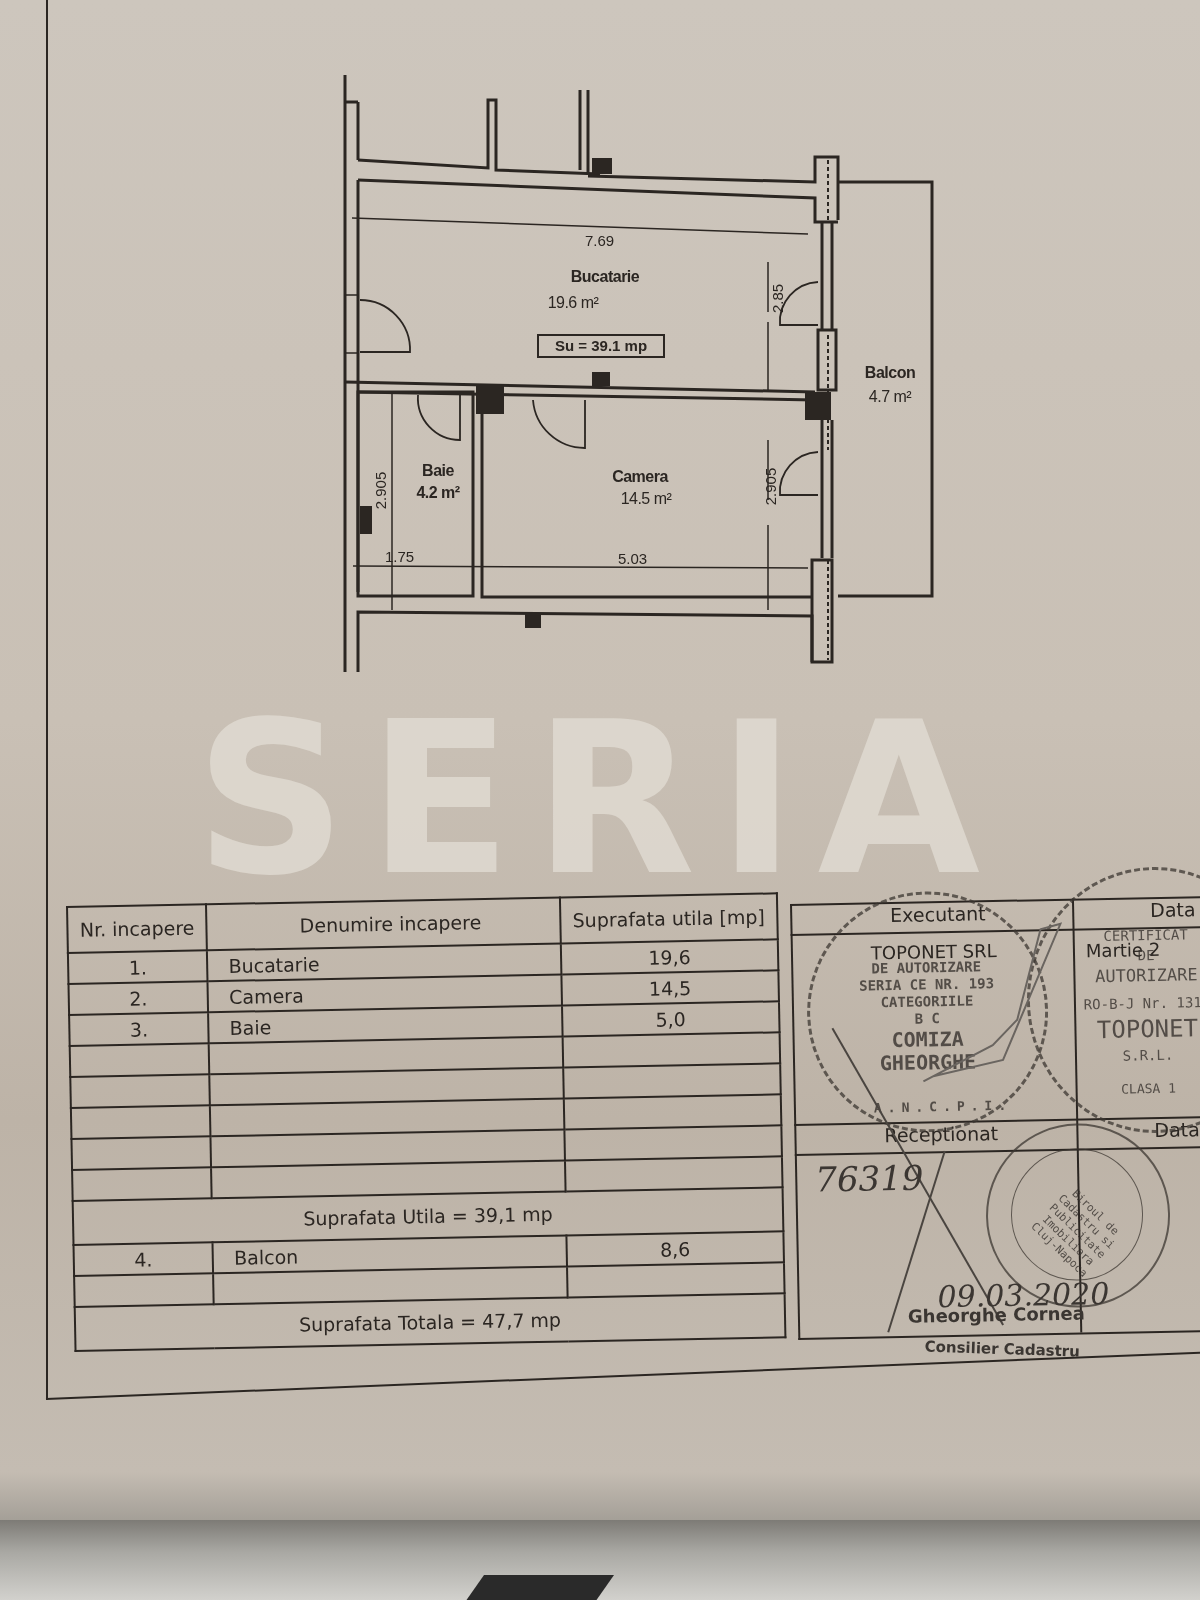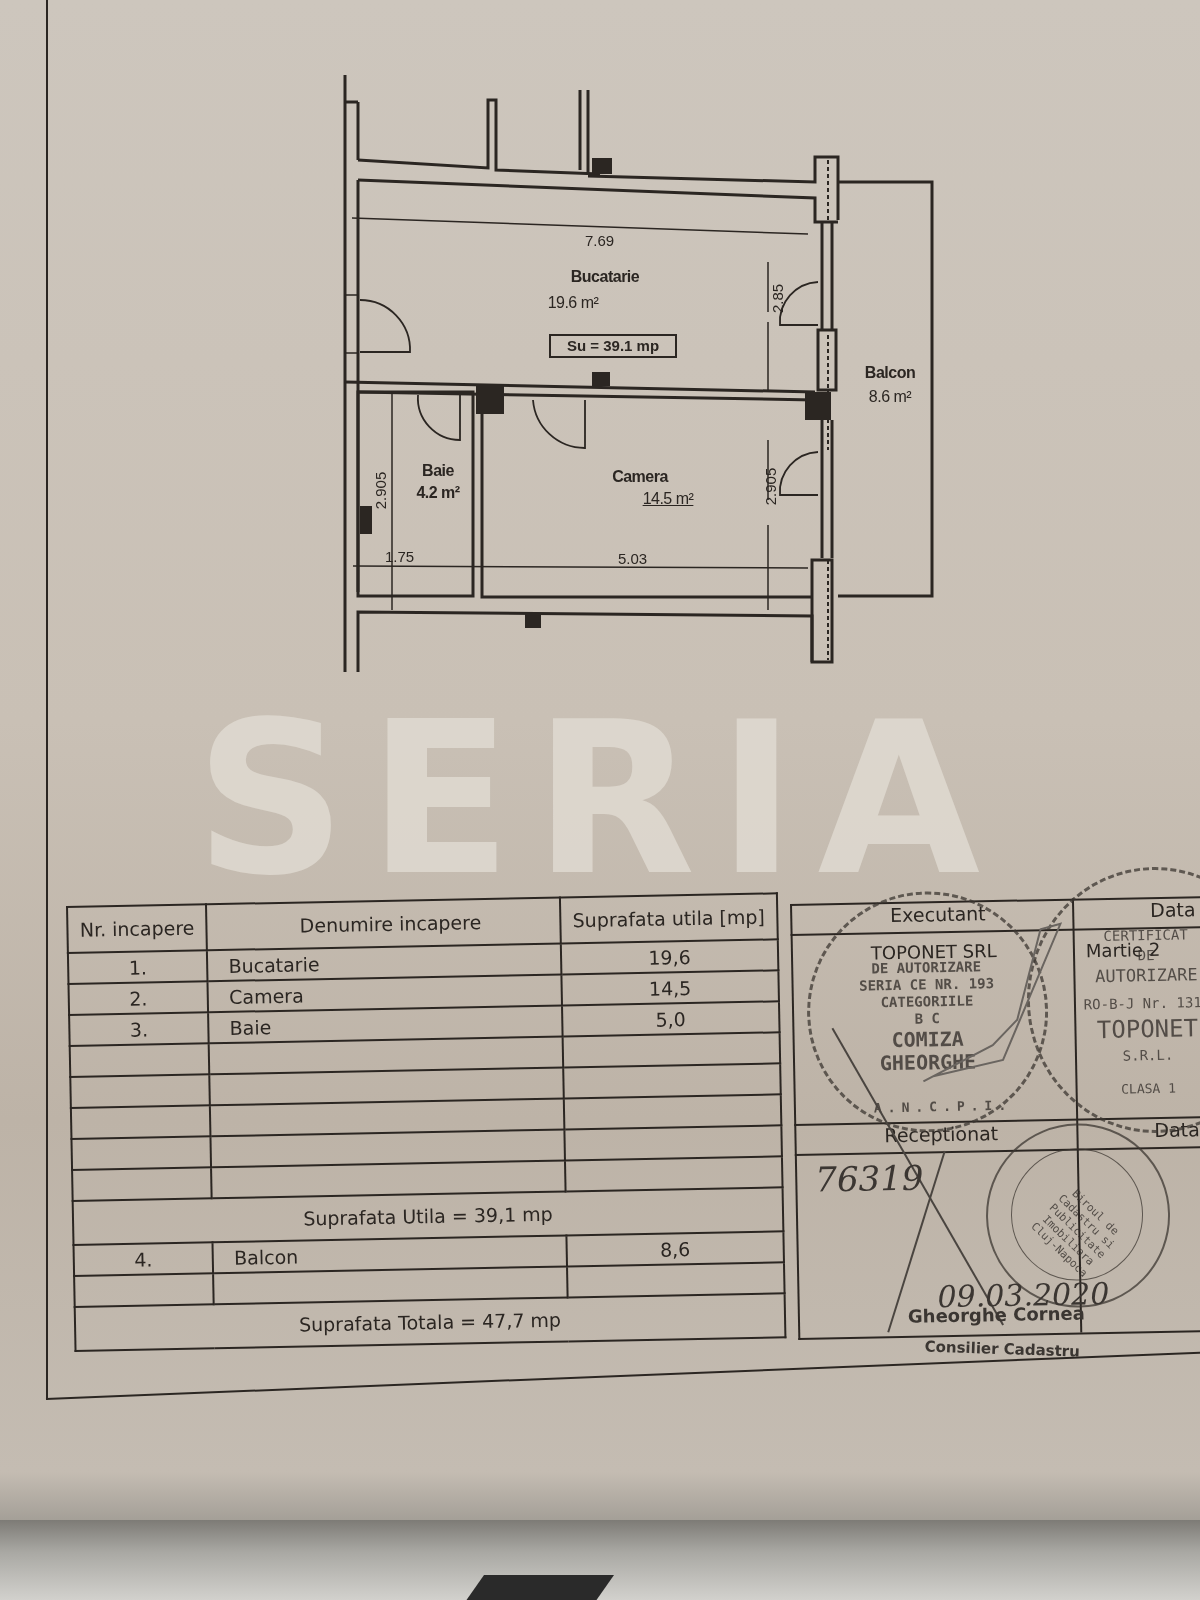--- a/index.html
+++ b/index.html
@@ -10,21 +10,21 @@
        background:linear-gradient(180deg,#7d7b76 0%,#a9a8a3 40%,#d2d1cd 100%);}
   .page-edge .dark{position:absolute;left:470px;top:55px;width:130px;height:40px;background:#2a2a2a;transform:skewX(-35deg);}
   .border-line-left{position:absolute;left:46px;top:0;width:2px;height:1400px;background:#2b2622;}
   .border-line-bottom{position:absolute;left:46px;top:1398px;width:1160px;height:2px;background:#2b2622;transform:rotate(-2.3deg);transform-origin:left center;}
   .plan{position:absolute;left:0;top:0;width:1200px;height:700px;}
   .plan svg{position:absolute;left:0;top:0;}
   .lbl{position:absolute;font-family:"Liberation Sans",sans-serif;font-weight:bold;color:#2b2622;text-align:center;letter-spacing:-0.5px;}
   .dim{position:absolute;font-family:"Liberation Sans",sans-serif;font-size:15px;color:#2b2622;}
   .vert{transform:rotate(-90deg);transform-origin:center;}
   .su-box{position:absolute;left:537px;top:334px;width:124px;height:20px;border:2px solid #2b2622;
-          font-family:"Liberation Sans",sans-serif;font-weight:bold;font-size:15px;text-align:center;line-height:20px;margin-left:12px;}
+          font-family:"Liberation Sans",sans-serif;font-weight:bold;font-size:15px;text-align:center;line-height:20px;}
   .watermark{position:absolute;left:195px;top:718px;width:810px;height:164px;
      font-family:"DejaVu Sans",sans-serif;font-weight:bold;font-size:210px;line-height:164px;letter-spacing:22px;
      color:rgba(225,220,212,0.78);text-align:left;}
   table.rooms{position:absolute;left:66px;top:906px;width:712px;border-collapse:collapse;
      transform:rotate(-1.1deg);transform-origin:left top;font-family:"DejaVu Sans",sans-serif;}
   table.rooms td,table.rooms th{border:2px solid #2b2622;font-weight:normal;font-size:19px;height:29px;padding:0 6px;}
   table.rooms th{height:44px;font-size:19px;}
   .c1{width:128px;text-align:center;}
   .c2{width:340px;text-align:left;padding-left:20px !important;}
   .c3{width:210px;text-align:center;}
@@ -108,27 +108,27 @@
       <rect x="360" y="506" width="12" height="28"></rect>
       <rect x="525" y="614" width="16" height="14"></rect>
     </g>
   </svg>
 
   <div class="lbl" style="left:540px;top:268px;width:130px;font-size:16px;">Bucatarie</div>
   <div class="lbl" style="left:508px;top:294px;width:130px;font-size:16px;font-weight:normal;">19.6 m²</div>
   <div class="su-box">Su = 39.1 mp</div>
 
   <div class="lbl" style="left:575px;top:468px;width:130px;font-size:16px;">Camera</div>
-  <div class="lbl" style="left:603px;top:490px;width:130px;font-size:16px;font-weight:normal;text-decoration:underline;">14.5 m²</div>
+  <div class="lbl" style="left:581px;top:490px;width:130px;font-size:16px;font-weight:normal;">14.5 m²</div>
 
   <div class="lbl" style="left:398px;top:462px;width:80px;font-size:16px;">Baie</div>
   <div class="lbl" style="left:398px;top:484px;width:80px;font-size:16px;">4.2 m²</div>
 
   <div class="lbl" style="left:840px;top:364px;width:100px;font-size:16px;">Balcon</div>
-  <div class="lbl" style="left:840px;top:388px;width:100px;font-size:16px;font-weight:normal;">8.6 m²</div>
+  <div class="lbl" style="left:840px;top:388px;width:100px;font-size:16px;font-weight:normal;">4.7 m²</div>
 
   <div class="dim" style="left:585px;top:232px;">7.69</div>
   <div class="dim vert" style="left:763px;top:290px;">2.85</div>
   <div class="dim vert" style="left:362px;top:482px;">2.905</div>
   <div class="dim vert" style="left:752px;top:478px;">2.905</div>
   <div class="dim" style="left:385px;top:548px;">1.75</div>
   <div class="dim" style="left:618px;top:550px;">5.03</div>
 </div>
 
 <div class="watermark">SERIA</div>

